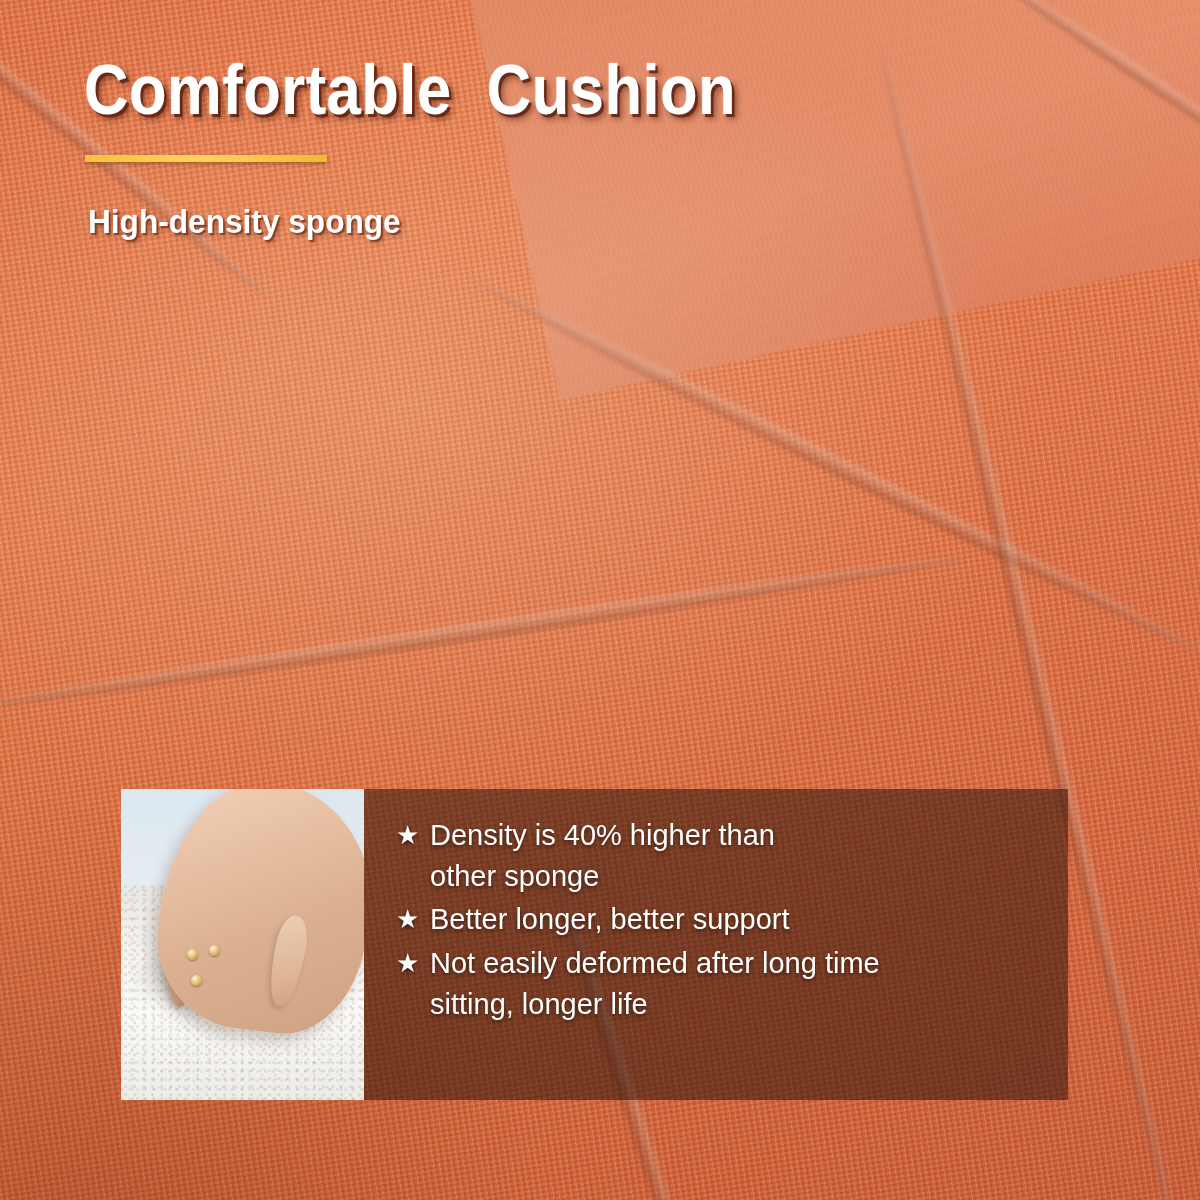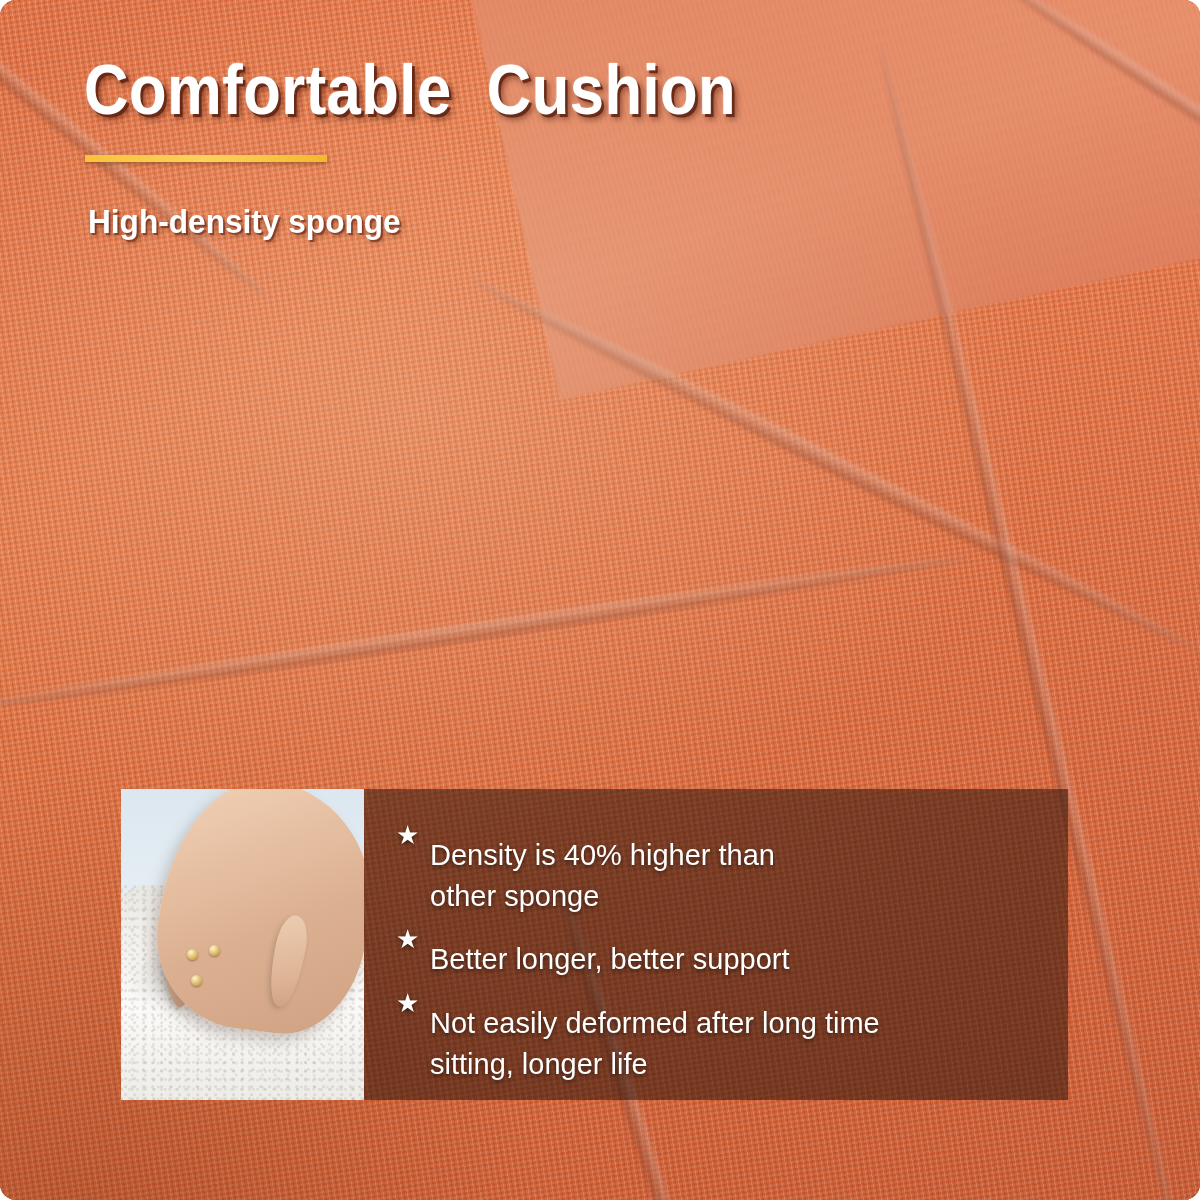--- a/index.html
+++ b/index.html
@@ -10,21 +10,20 @@
   body {
     font-family: "Liberation Sans", sans-serif;
   }
 
   .stage {
     position: relative;
     width: 1200px;
     height: 1200px;
     overflow: hidden;
     background: #e2663c;
-    border-radius: 16px;
   }
 
   
   .photo {
     position: absolute;
     inset: 0;
     overflow: hidden;
   }
 
   
@@ -347,21 +346,20 @@
     flex: 0 0 auto;
     width: 34px;
     font-size: 26px;
     line-height: 1.55;
     color: #ffffff;
     text-shadow: 0 2px 4px rgba(0,0,0,.55);
   }
   .bullet-text {
     flex: 1;
     white-space: pre-line;
-    margin-top: 20px;
   }
 </style>
 </head>
 <body>
 
 <div class="stage">
 
   <div class="photo">
     <div class="ground"></div>
     <div class="wicker"></div>

